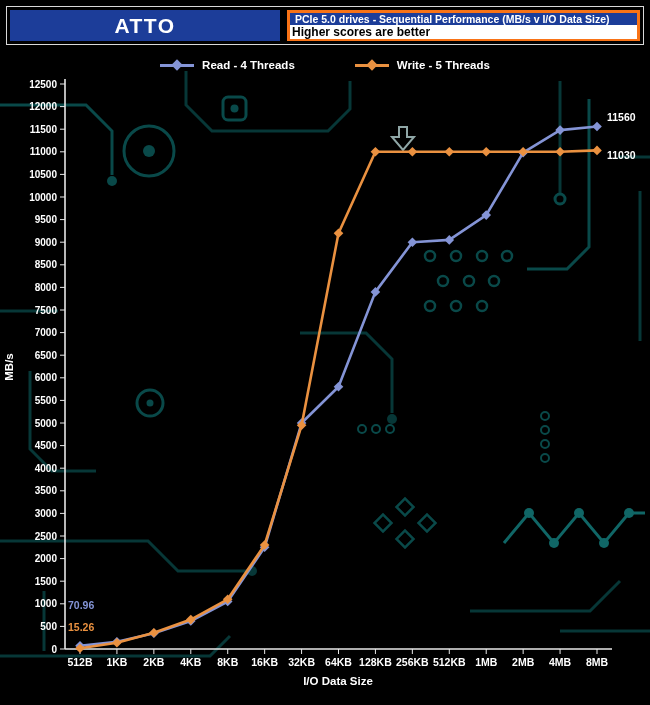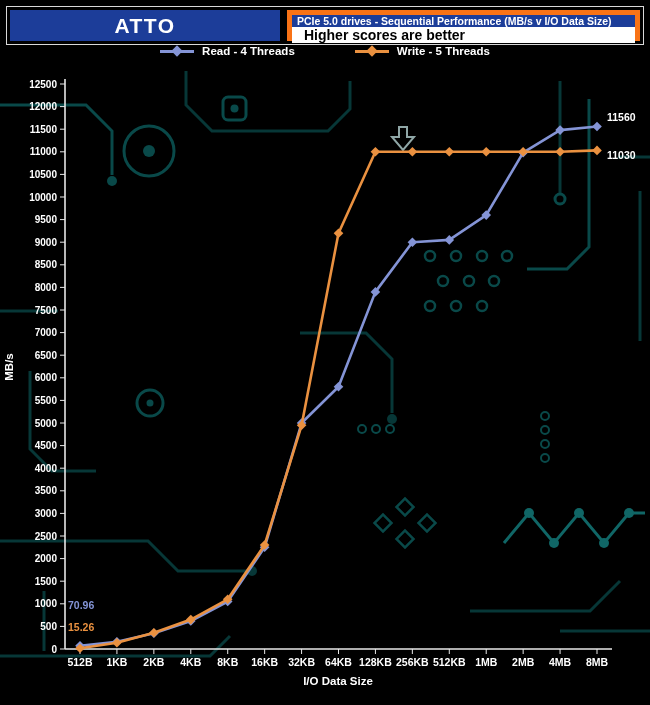--- a/index.html
+++ b/index.html
@@ -9,33 +9,33 @@
 
   .header {
     display: flex; gap: 7px; margin: 6px 6px 0 6px; height: 39px;
     border: 1px solid #d9d9d9; padding: 3px; background: #000;
   }
   .atto-box {
     flex: 0 0 270px; background: var(--hdr-blue, #1c3d99); color: #fff;
     display: flex; align-items: center; justify-content: center;
     font-size: 21px; font-weight: bold; letter-spacing: 1.5px;
   }
-  .titles { flex: 1; display: flex; flex-direction: column; border: 5px solid #f97316; }
+  .titles { flex: 1; display: flex; flex-direction: column; border: 3px solid #f97316; }
   .title-top {
     flex: 1.1; background: var(--hdr-blue, #1c3d99); color: #fff;
     font-size: 10.5px; font-weight: bold; display: flex; align-items: center; padding: 0 5px;
     white-space: nowrap;
   }
   .title-bottom {
-    flex: 1; background: #fff; color: #000; font-size: 14px; font-weight: bold;
-    display: flex; align-items: center; padding: 0 12px; white-space: nowrap;
+    flex: 1; background: #fff; color: #000; font-size: 12px; font-weight: bold;
+    display: flex; align-items: center; padding: 0 2px; white-space: nowrap;
   }
 
   .legend {
-    height: 26px; display: flex; align-items: flex-start; justify-content: center;
+    height: 26px; display: flex; align-items: flex-end; justify-content: center;
     gap: 60px; color: #fff; font-size: 11.5px; font-weight: bold;
   }
   .legend-item { display: flex; align-items: center; gap: 8px; }
   .legend-marker { position: relative; width: 34px; height: 3px; display: inline-block; }
   .legend-marker::after {
     content: ""; position: absolute; left: 13px; top: -3px;
     width: 8px; height: 8px; transform: rotate(45deg);
   }
   .legend-marker.read, .legend-marker.read::after { background: var(--read-color, #8494d6); }
   .legend-marker.write, .legend-marker.write::after { background: var(--write-color, #ea9140); }

